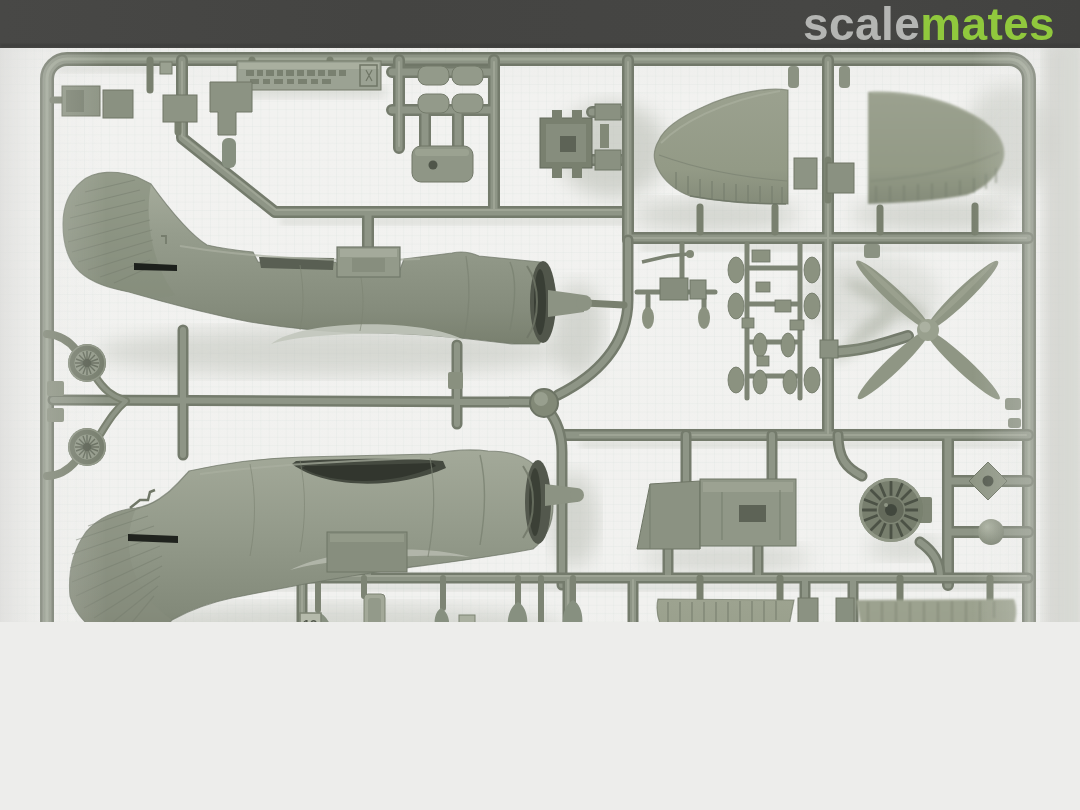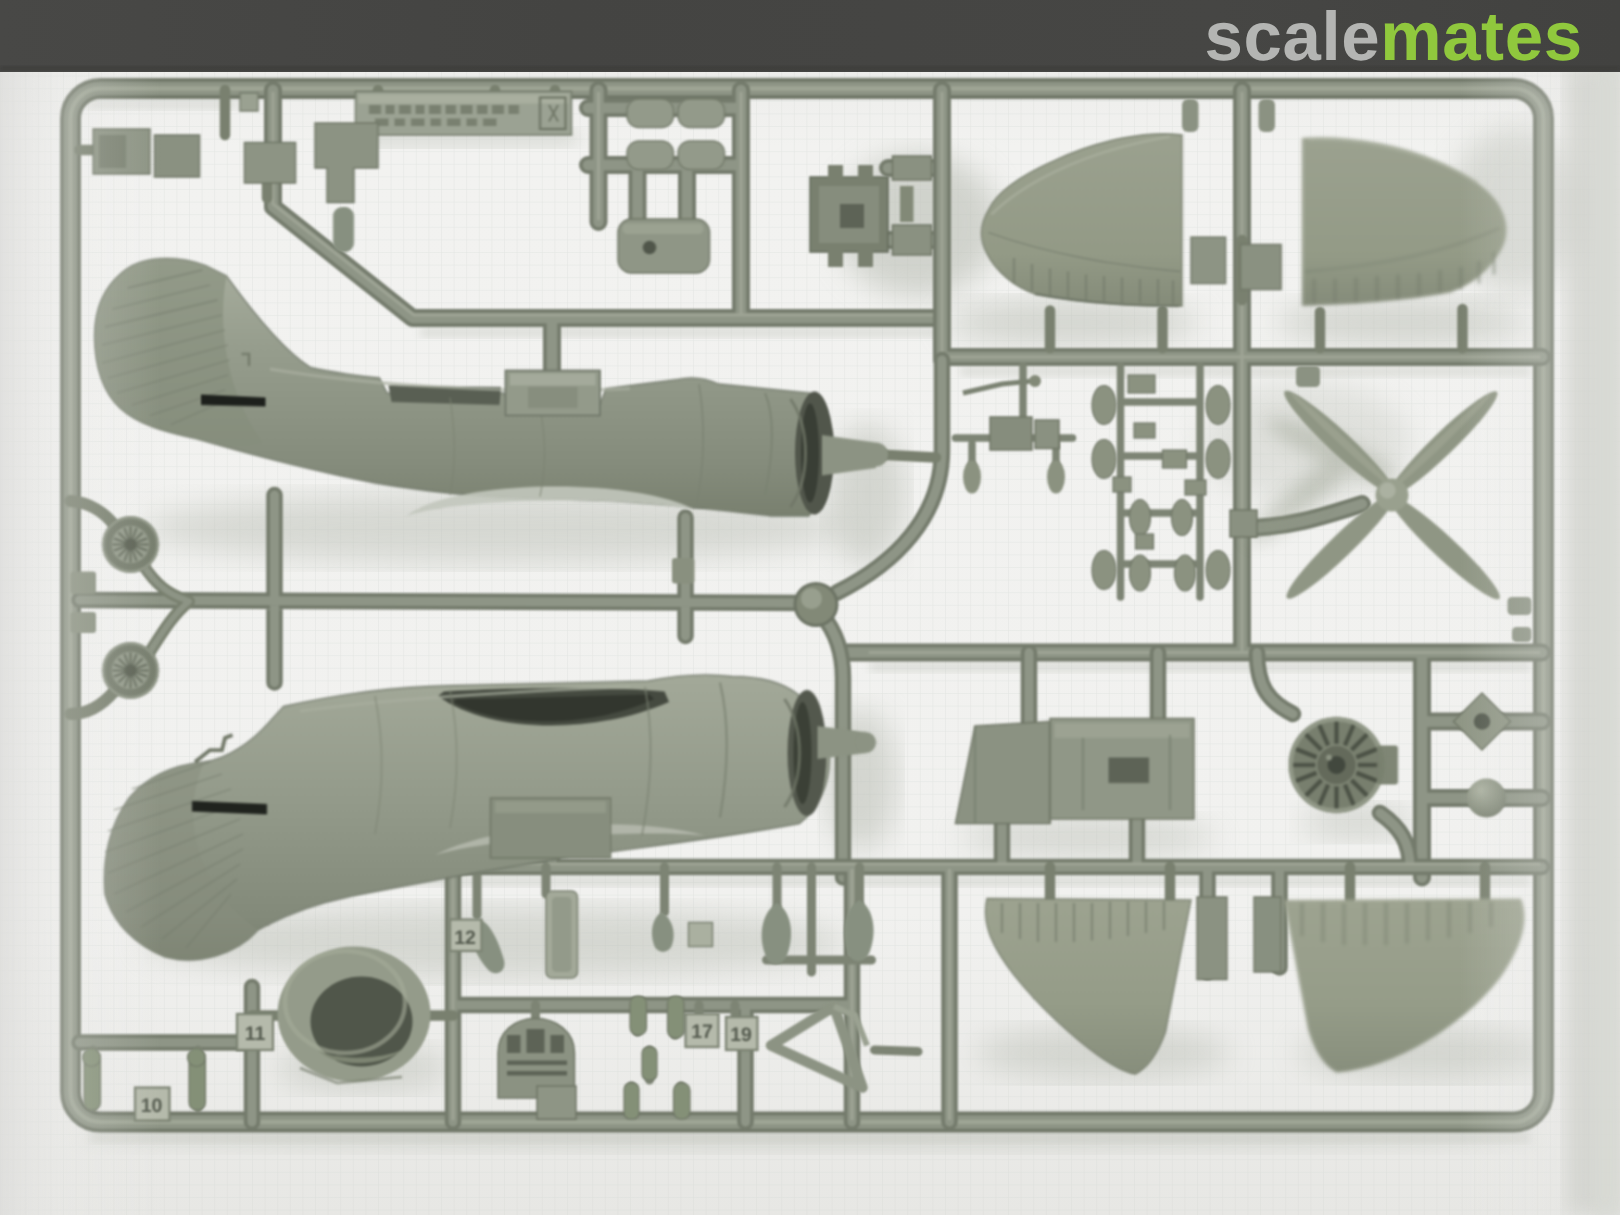--- a/index.html
+++ b/index.html
@@ -1,16 +1,16 @@
 <!DOCTYPE html>
 <html><head>
 <meta charset="utf-8">
 <style>
 html,body{margin:0;padding:0;background:#ededeb;}
-#wrap{width:1080px;height:810px;overflow:hidden;position:relative;font-family:"Liberation Sans",sans-serif;}
+#wrap{width:1080px;height:622px;overflow:hidden;position:relative;font-family:"Liberation Sans",sans-serif;}
 #runners,#parts{filter:blur(0.55px);}
 </style>
 </head>
 <body>
 <div id="wrap">
 <svg width="1080" height="810" viewBox="0 0 1080 810">
 <defs>
 <linearGradient id="paperv" x1="0" y1="0" x2="0" y2="1">
 <stop offset="0" stop-color="#e8e8e6"></stop>
           <stop offset="0.12" stop-color="#f2f2f0"></stop>

